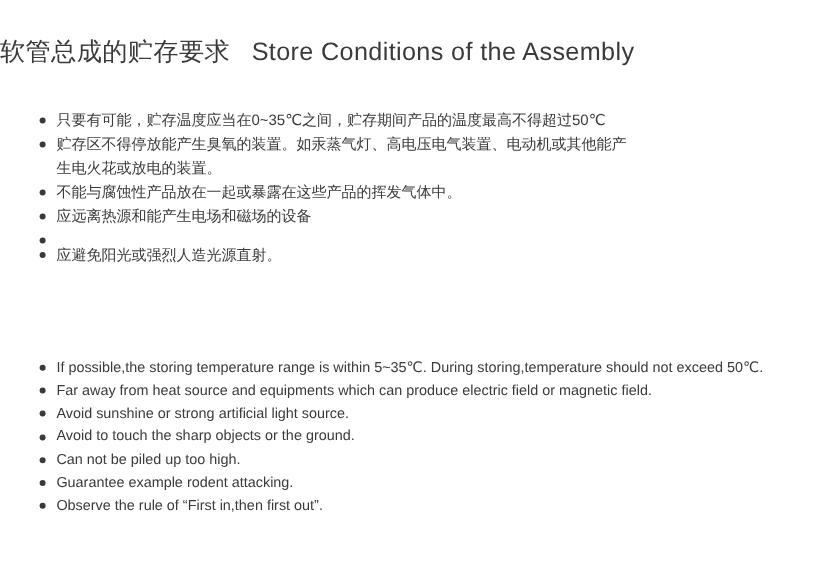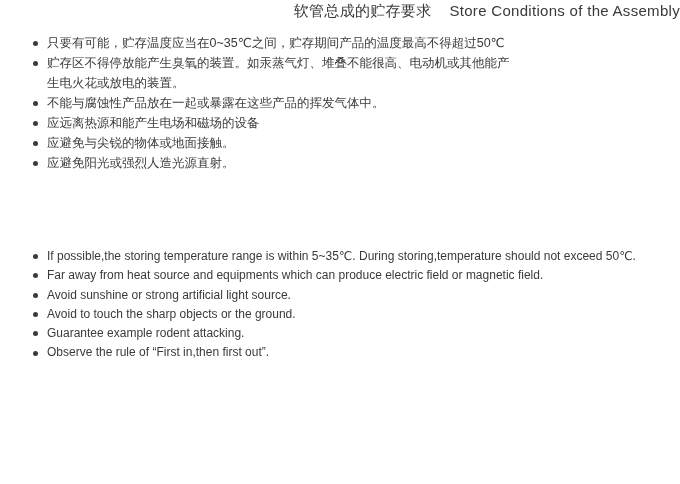--- a/index.html
+++ b/index.html
@@ -4,42 +4,43 @@
 <style>
   * { margin: 0; padding: 0; box-sizing: border-box; }
   html, body { width: 680px; height: 484px; }
   body {
     background: #ffffff;
     color: #3a3a3a;
     font-family: "Liberation Sans", "DejaVu Sans", sans-serif;
     overflow: hidden;
   }
   .page-title {
-    text-align: right;
-    font-size: 15px;
+    margin-top: 33px;
+    text-align: left;
+    font-size: 21px;
     font-weight: 400;
     line-height: 21px;
     letter-spacing: 0.3px;
   }
   .page-title .zh-part { margin-right: 18px; }
 
   ul.bullet-list { list-style: none; }
   li.bullet-item { display: flex; align-items: flex-start; }
   .dot {
     width: 5px; height: 5px;
     background: #3a3a3a;
     border-radius: 50%;
     flex: none;
     margin-right: 9px;
   }
   .txt { white-space: pre-line; }
 
   
   .zh-section {
-    margin-top: 12px;
+    margin-top: 36px;
     padding-left: 33px;
     padding-right: 20px;
     font-size: 12.5px;
     line-height: 20px;
   }
   .zh-section .dot { margin-top: 7.5px; }
 
   .two-cols { display: flex; flex-direction: column; }
   .col-left { width: 259px; flex: none; }
   .col-right { flex: 1; }
@@ -62,38 +63,37 @@
 </h1>
 
 <div class="zh-section">
   <ul class="bullet-list">
     <li class="bullet-item">
       <span class="dot"></span>
       <span class="txt">只要有可能，贮存温度应当在0~35℃之间，贮存期间产品的温度最高不得超过50℃</span>
     </li>
     <li class="bullet-item">
       <span class="dot"></span>
-      <span class="txt">贮存区不得停放能产生臭氧的装置。如汞蒸气灯、堆叠不能很高、电动机或其他能产
+      <span class="txt">贮存区不得停放能产生臭氧的装置。如汞蒸气灯、高电压电气装置、电动机或其他能产
 生电火花或放电的装置。</span>
     </li>
     <li class="bullet-item">
       <span class="dot"></span>
       <span class="txt">不能与腐蚀性产品放在一起或暴露在这些产品的挥发气体中。</span>
     </li>
   </ul>
 
   <div class="two-cols">
     <ul class="bullet-list col-left">
       <li class="bullet-item">
         <span class="dot"></span>
         <span class="txt">应远离热源和能产生电场和磁场的设备</span>
       </li>
       <li class="bullet-item">
         <span class="dot"></span>
-        <span class="txt">应避免与尖锐的物体或地面接触。</span>
       </li>
       <li class="bullet-item">
         <span class="dot"></span>
         <span class="txt">应避免阳光或强烈人造光源直射。</span>
       </li>
     </ul>
   </div>
 </div>
 
 <div class="en-section">
@@ -109,20 +109,24 @@
     <li class="bullet-item">
       <span class="dot"></span>
       <span class="txt">Avoid sunshine or strong artificial light source.</span>
     </li>
     <li class="bullet-item">
       <span class="dot"></span>
       <span class="txt">Avoid to touch the sharp objects or the ground.</span>
     </li>
     <li class="bullet-item">
       <span class="dot"></span>
+      <span class="txt">Can not be piled up too high.</span>
+    </li>
+    <li class="bullet-item">
+      <span class="dot"></span>
       <span class="txt">Guarantee example rodent attacking.</span>
     </li>
     <li class="bullet-item">
       <span class="dot"></span>
       <span class="txt">Observe the rule of “First in,then first out”.</span>
     </li>
   </ul>
 </div>
 
 </body></html>

